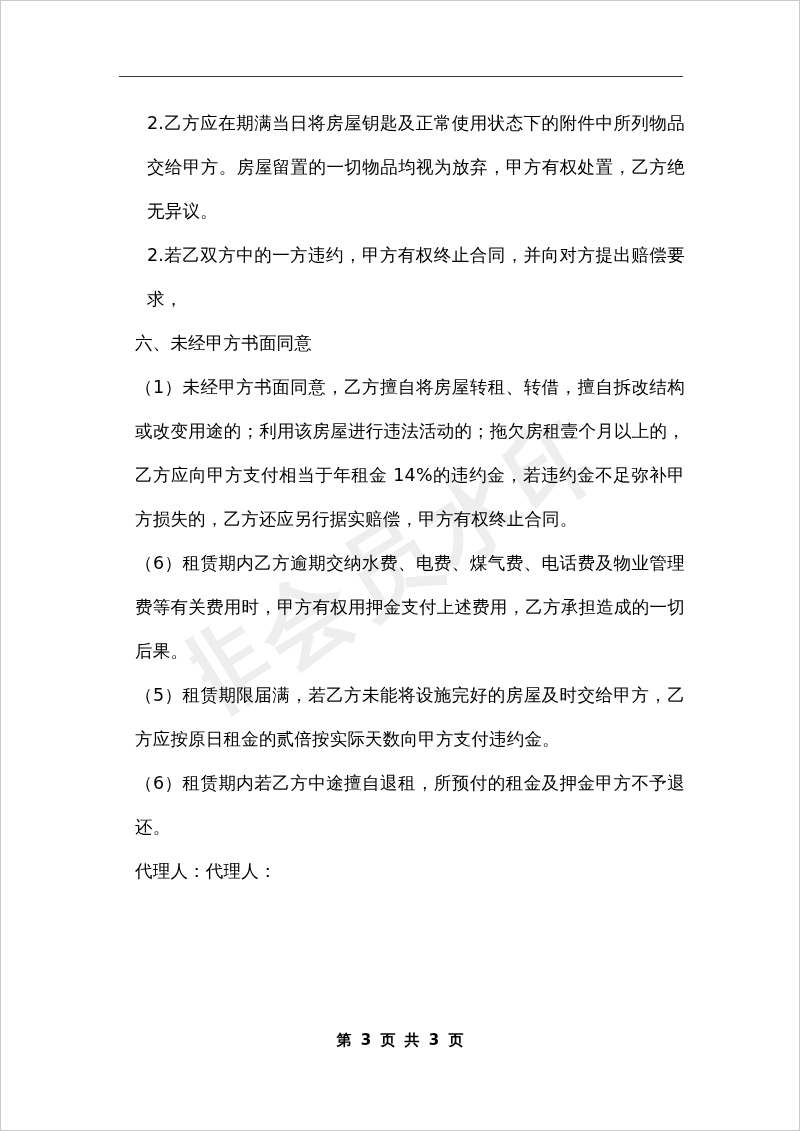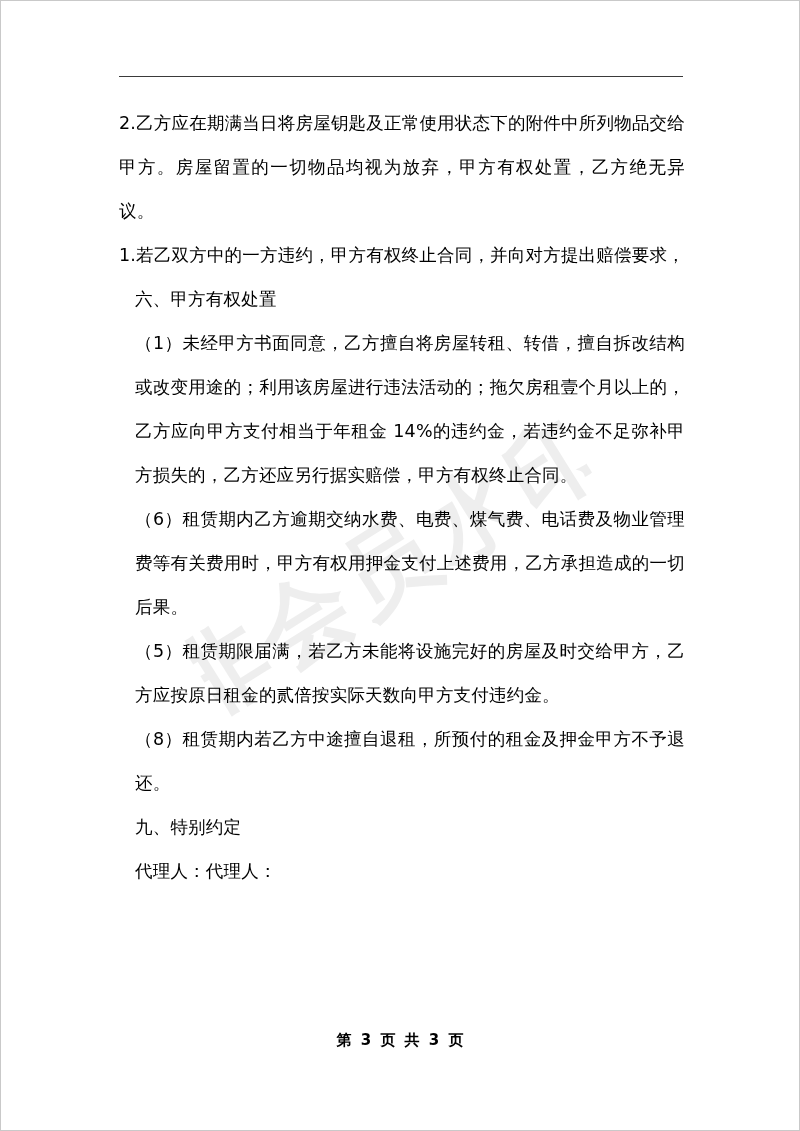--- a/index.html
+++ b/index.html
@@ -37,20 +37,21 @@
     font-size: 17.5px;
     line-height: 44px;
     color: #000000;
     letter-spacing: 0.2px;
     text-align: justify;
     margin: 0 0 0 0;
     word-break: break-all;
   }
   .para.body {
     padding-left: 0;
+    margin-left: 28px;
   }
   .para.sub {
     padding-left: 16px;
   }
   .para.heading {
     padding-left: 16px;
   }
   .para.sign {
     padding-left: 16px;
   }
@@ -93,25 +94,24 @@
 <div class="page">
 
   <div class="rule"></div>
 
   <div class="watermark">
     <span>非会员水印</span>
   </div>
 
   <div class="content">
     <p class="para body">2.乙方应在期满当日将房屋钥匙及正常使用状态下的附件中所列物品交给甲方。房屋留置的一切物品均视为放弃，甲方有权处置，乙方绝无异议。</p>
-    <p class="para body">1.若乙双方中的一方违约，甲方有权终止合同，并向对方提出赔偿要求，</p>
-    <p class="para heading">六、甲方有权处置</p>
+    <p class="para body">2.若乙双方中的一方违约，甲方有权终止合同，并向对方提出赔偿要求，</p>
+    <p class="para heading">六、未经甲方书面同意</p>
     <p class="para sub">（1）未经甲方书面同意，乙方擅自将房屋转租、转借，擅自拆改结构或改变用途的；利用该房屋进行违法活动的；拖欠房租壹个月以上的，乙方应向甲方支付相当于年租金 14%的违约金，若违约金不足弥补甲方损失的，乙方还应另行据实赔偿，甲方有权终止合同。</p>
     <p class="para sub">（6）租赁期内乙方逾期交纳水费、电费、煤气费、电话费及物业管理费等有关费用时，甲方有权用押金支付上述费用，乙方承担造成的一切后果。</p>
     <p class="para sub">（5）租赁期限届满，若乙方未能将设施完好的房屋及时交给甲方，乙方应按原日租金的贰倍按实际天数向甲方支付违约金。</p>
-    <p class="para sub">（8）租赁期内若乙方中途擅自退租，所预付的租金及押金甲方不予退还。</p>
-    <p class="para heading">九、特别约定</p>
+    <p class="para sub">（6）租赁期内若乙方中途擅自退租，所预付的租金及押金甲方不予退还。</p>
     <p class="para sign">代理人：代理人：</p>
   </div>
 
   <div class="footer">第 3 页 共 3 页</div>
 
 </div>
 
 </body></html>

